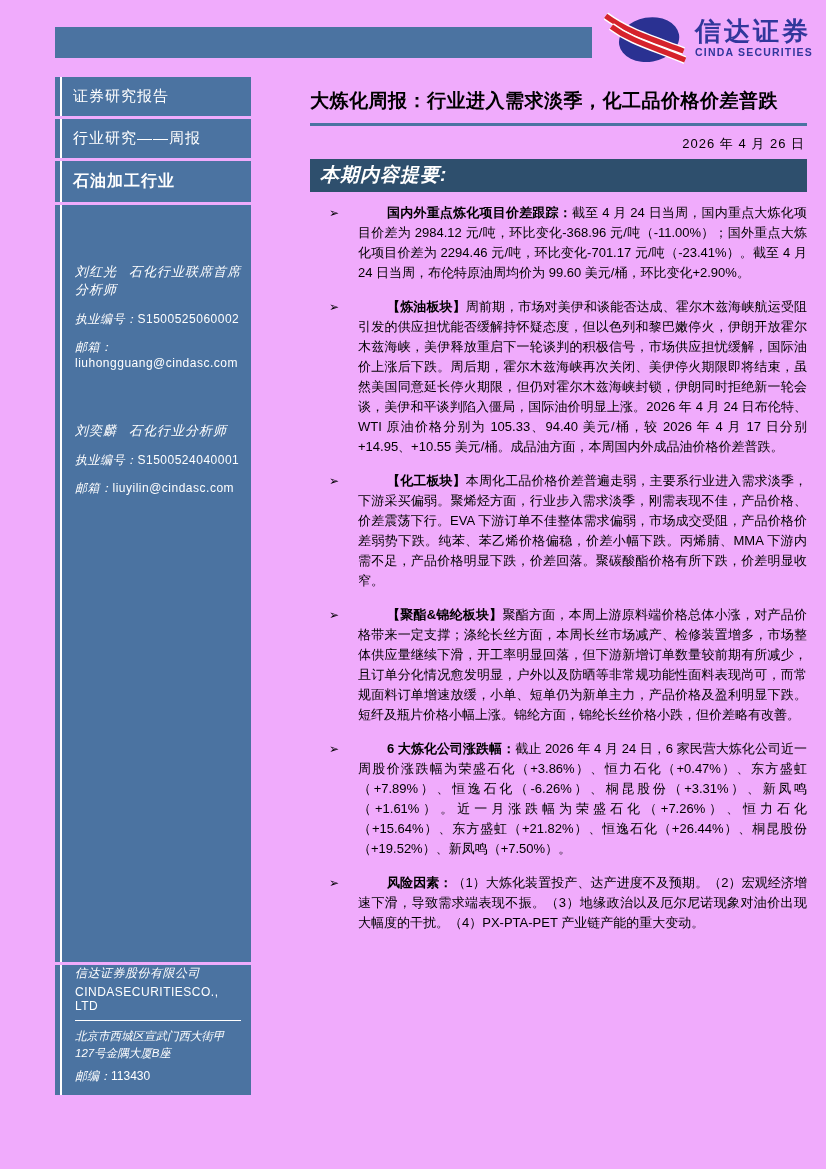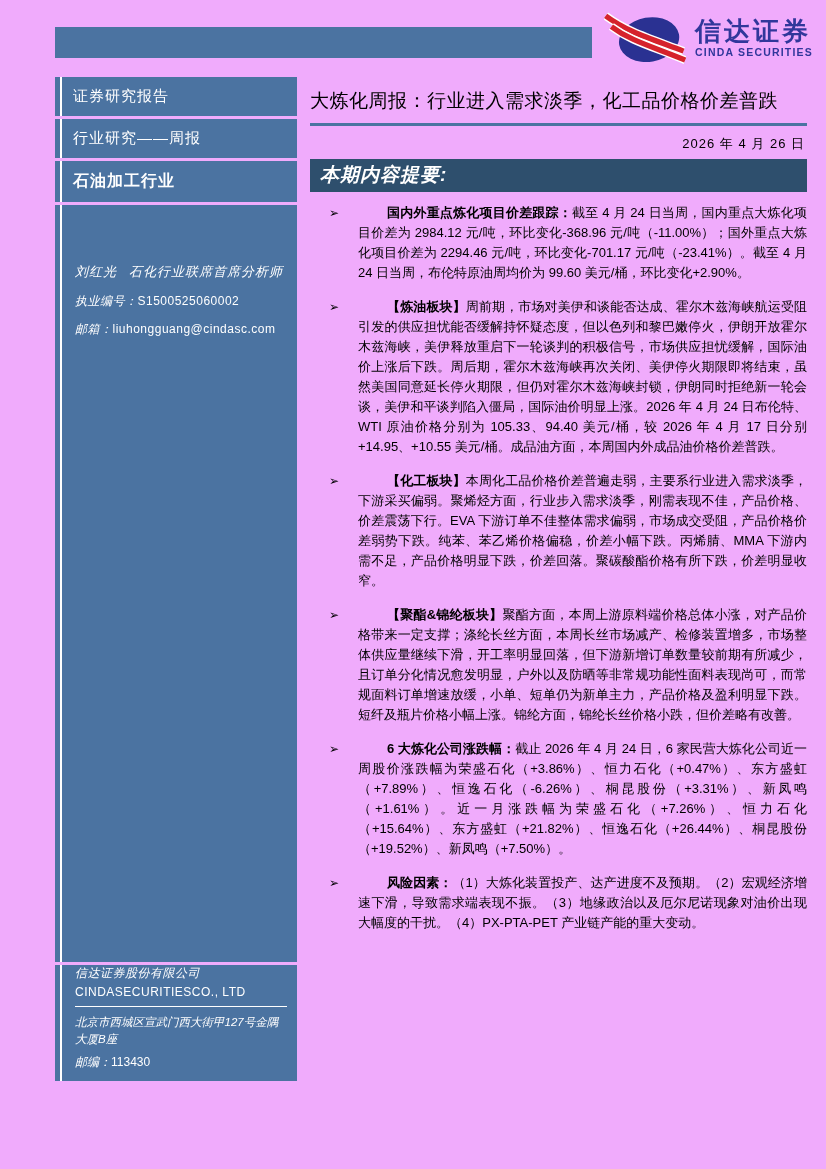--- a/index.html
+++ b/index.html
@@ -18,40 +18,40 @@
   
   .topbar{position:absolute;left:55px;top:27px;width:537px;height:31px;background:var(--accent-steel);}
 
   
   .logo{position:absolute;left:604px;top:10px;display:flex;align-items:center;gap:9px;}
   .logo-text{display:flex;flex-direction:column;line-height:1;}
   .logo-cn{font-size:26px;font-weight:bold;letter-spacing:3px;color:var(--logo-text-blue);}
   .logo-en{font-size:10.5px;font-weight:bold;letter-spacing:1.2px;color:var(--logo-text-blue);margin-top:3px;}
 
   
-  .sidebar{position:absolute;left:55px;top:77px;width:242px;}
+  .sidebar{position:absolute;left:55px;top:77px;width:196px;}
   .sbox{border-left:5px solid var(--accent-steel);padding-left:2px;background:#ffffff;margin-bottom:3px;}
   .sbox-in{background:var(--accent-steel);color:#ffffff;}
   .tag-in{padding:10px 8px 10px 11px;font-size:15px;letter-spacing:1px;}
   .tag-bold .tag-in{font-weight:bold;font-size:16px;}
   .analyst-in{height:757px;padding:58px 10px 15px 13px;}
   .analyst{margin-bottom:52px;}
   .a-name-line{font-size:13px;margin-bottom:12px;letter-spacing:1px;}
   .a-name{margin-right:12px;}
   .a-line{font-size:12px;margin-bottom:11px;letter-spacing:0.5px;}
   .it{font-style:italic;}
   .company-in{padding:0 10px 10px 13px;font-size:12px;}
   .c-line{margin:3px 0;letter-spacing:0.5px;}
   .c-addr-block{border-top:1px solid #ffffff;margin-top:7px;padding-top:7px;}
   .c-addr{font-size:11.5px;line-height:17px;}
   .c-post{margin-top:6px;}
 
   
   .main{position:absolute;left:310px;top:88px;width:497px;}
-  .title{margin:0;font-size:19px;line-height:26px;font-weight:normal;letter-spacing:0.5px;color:var(--ink);}
+  .title{margin:0;font-size:19px;line-height:26px;font-weight:bold;letter-spacing:0.5px;color:var(--ink);}
   .title-rule{height:3px;background:var(--accent-steel);margin-top:9px;}
   .date-line{text-align:right;font-size:13px;margin:9px 2px 6px 0;letter-spacing:1px;}
   .summary-bar{background:var(--accent-navy);color:#ffffff;font-size:19px;font-weight:bold;font-style:italic;padding:3px 8px 4px 10px;letter-spacing:1px;margin-bottom:11px;}
   .bullets{width:100%;}
   .bullet{display:flex;margin-bottom:14px;}
   .marker{width:48px;flex:0 0 48px;padding-left:19px;font-size:12px;line-height:20px;color:var(--ink);}
   .btext{flex:1;margin:0;font-size:13px;line-height:20px;text-align:justify;color:var(--ink);}
   .blabel{font-weight:bold;padding-left:29px;}
 </style>
 </head>
@@ -104,20 +104,31 @@
       <span class="it a-name">刘红光</span><span class="it">石化行业联席首席分析师</span>
     </div>
     <div class="a-line">
       <span class="it">执业编号：</span><span>S1500525060002</span>
     </div>
     <div class="a-line">
       <span class="it">邮箱：</span><span>liuhongguang@cindasc.com</span>
     </div>
   </div>
 
+  <div class="analyst">
+    <div class="a-name-line">
+      <span class="it a-name">刘奕麟</span><span class="it">石化行业分析师</span>
+    </div>
+    <div class="a-line">
+      <span class="it">执业编号：</span><span>S1500524040001</span>
+    </div>
+    <div class="a-line">
+      <span class="it">邮箱：</span><span>liuyilin@cindasc.com</span>
+    </div>
+  </div>
 </div>
     </div>
 
     <div class="sbox">
       <div class="sbox-in company-in">
         <div class="c-line it">信达证券股份有限公司</div>
         <div class="c-line">CINDASECURITIESCO., LTD</div>
         <div class="c-addr-block">
           <div class="c-addr it">北京市西城区宣武门西大街甲127号金隅大厦B座</div>
           <div class="c-post">

